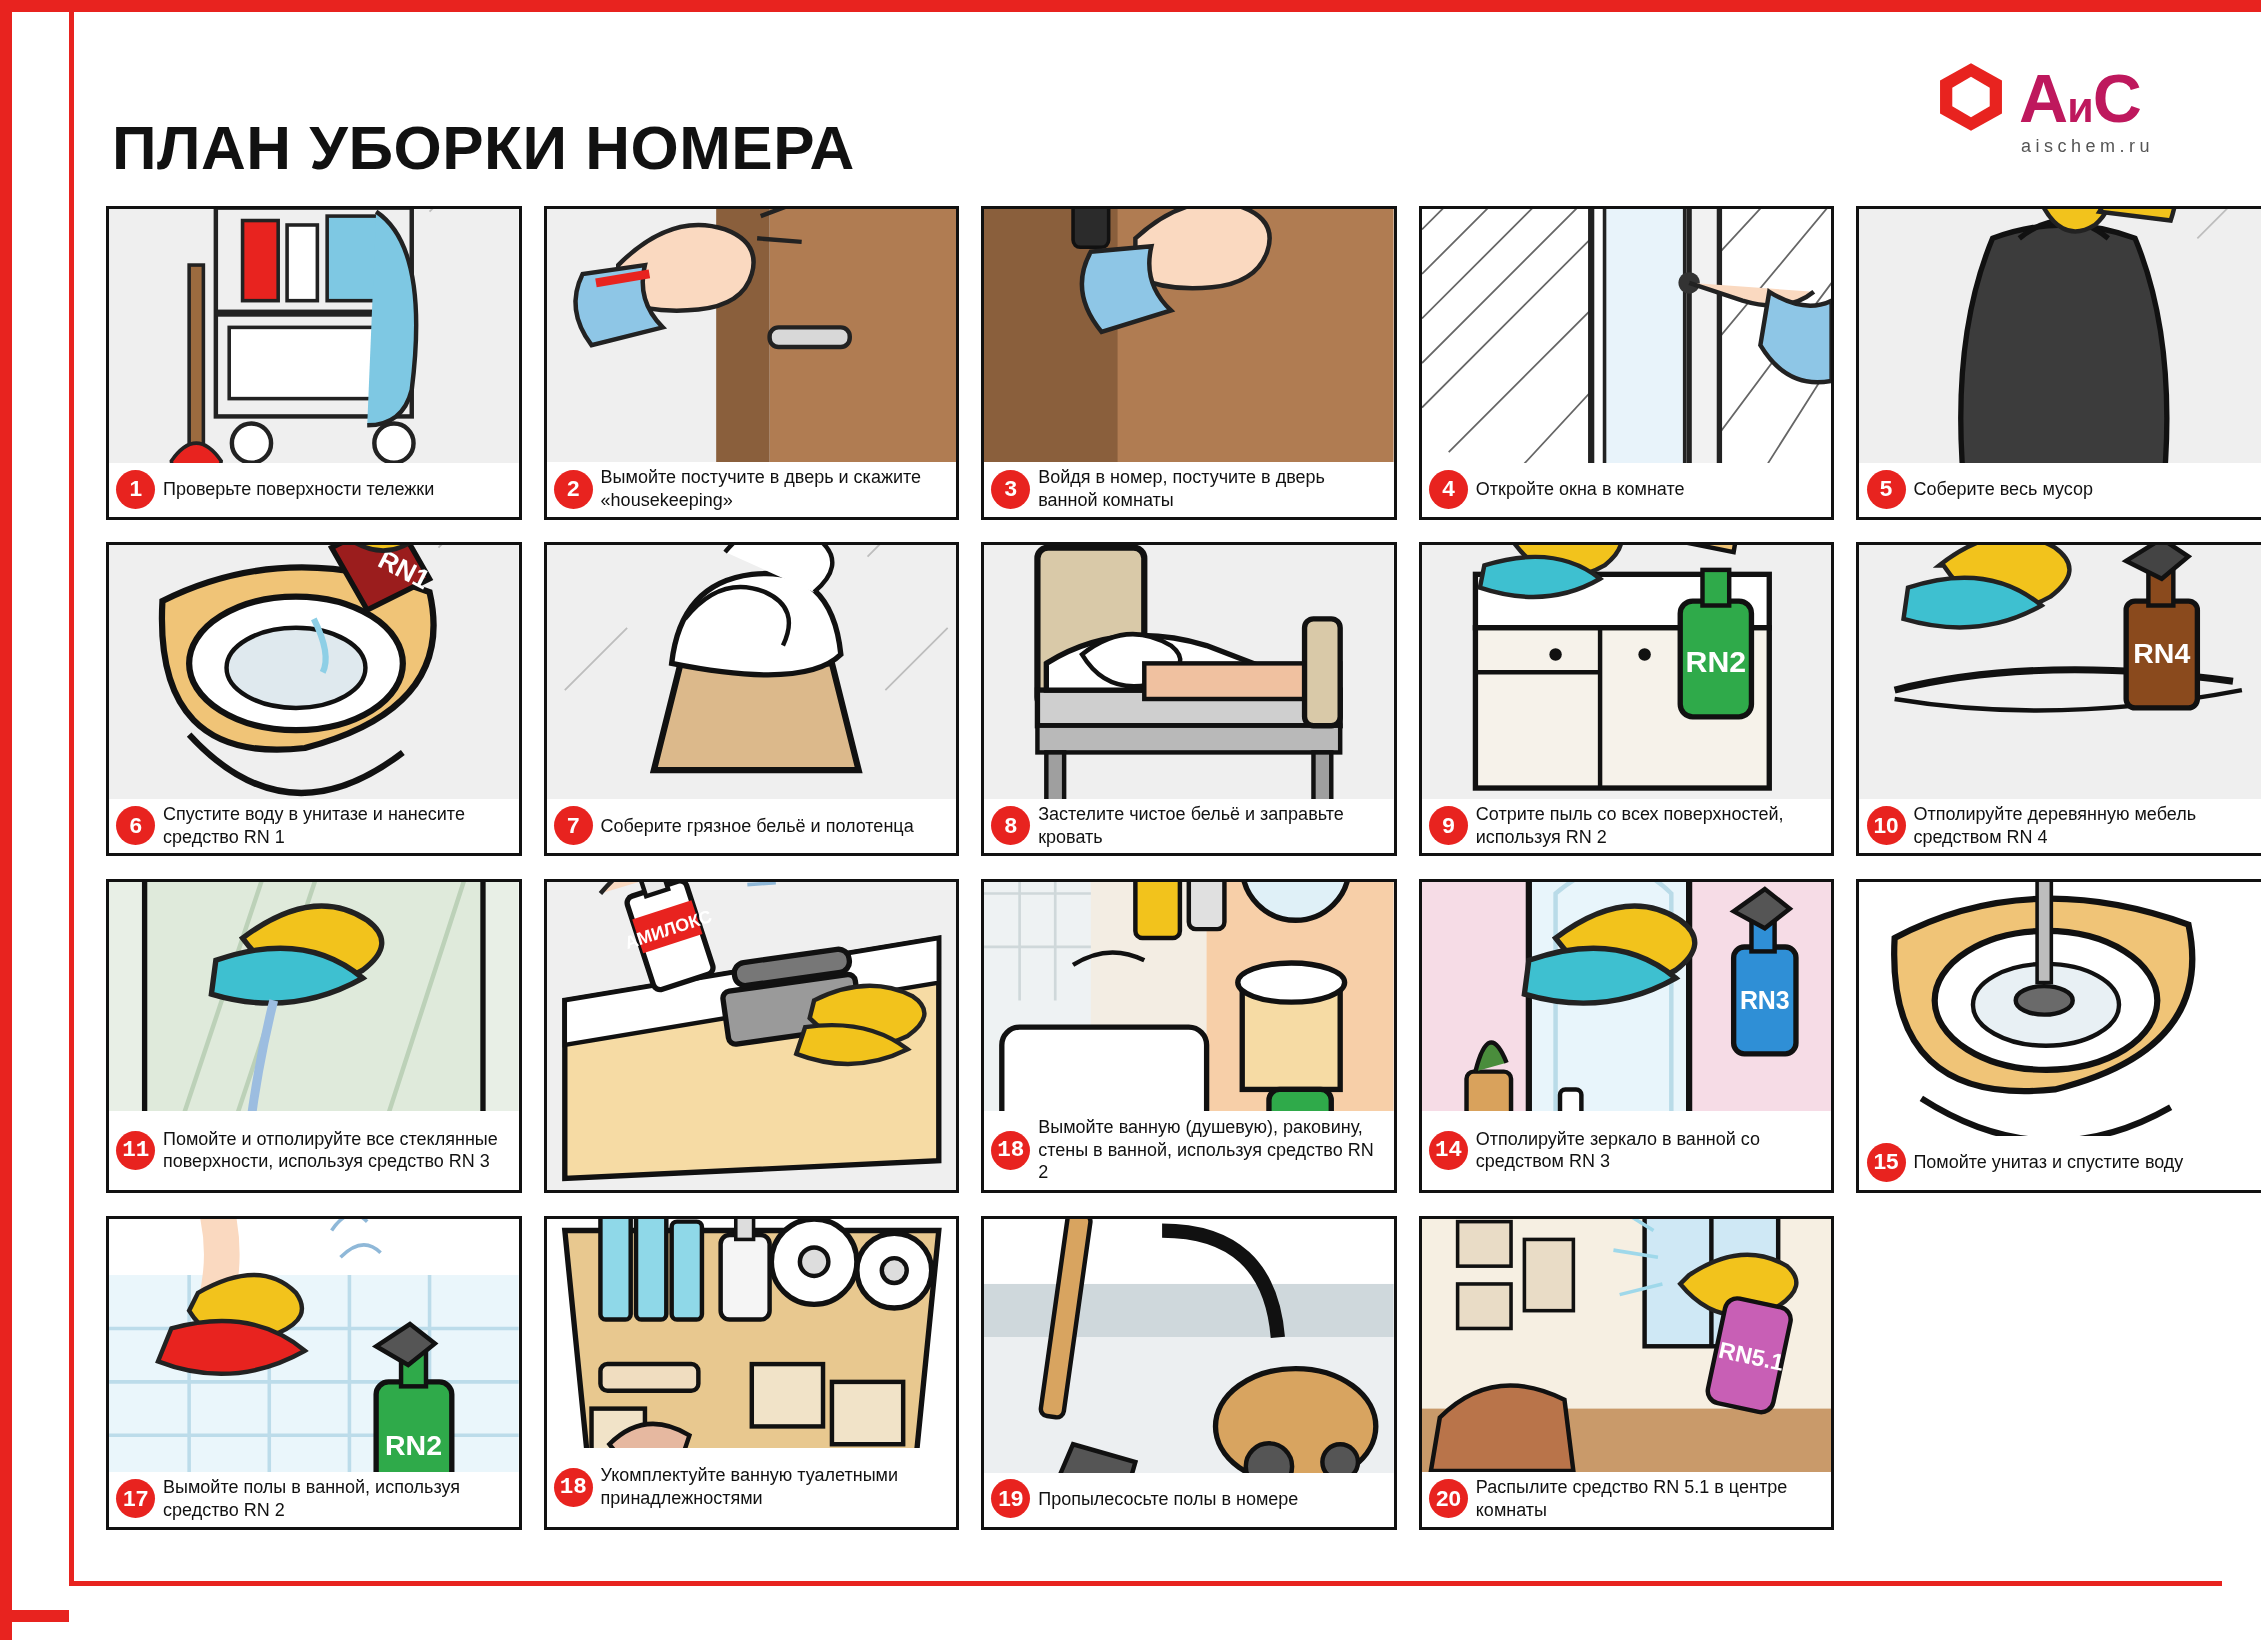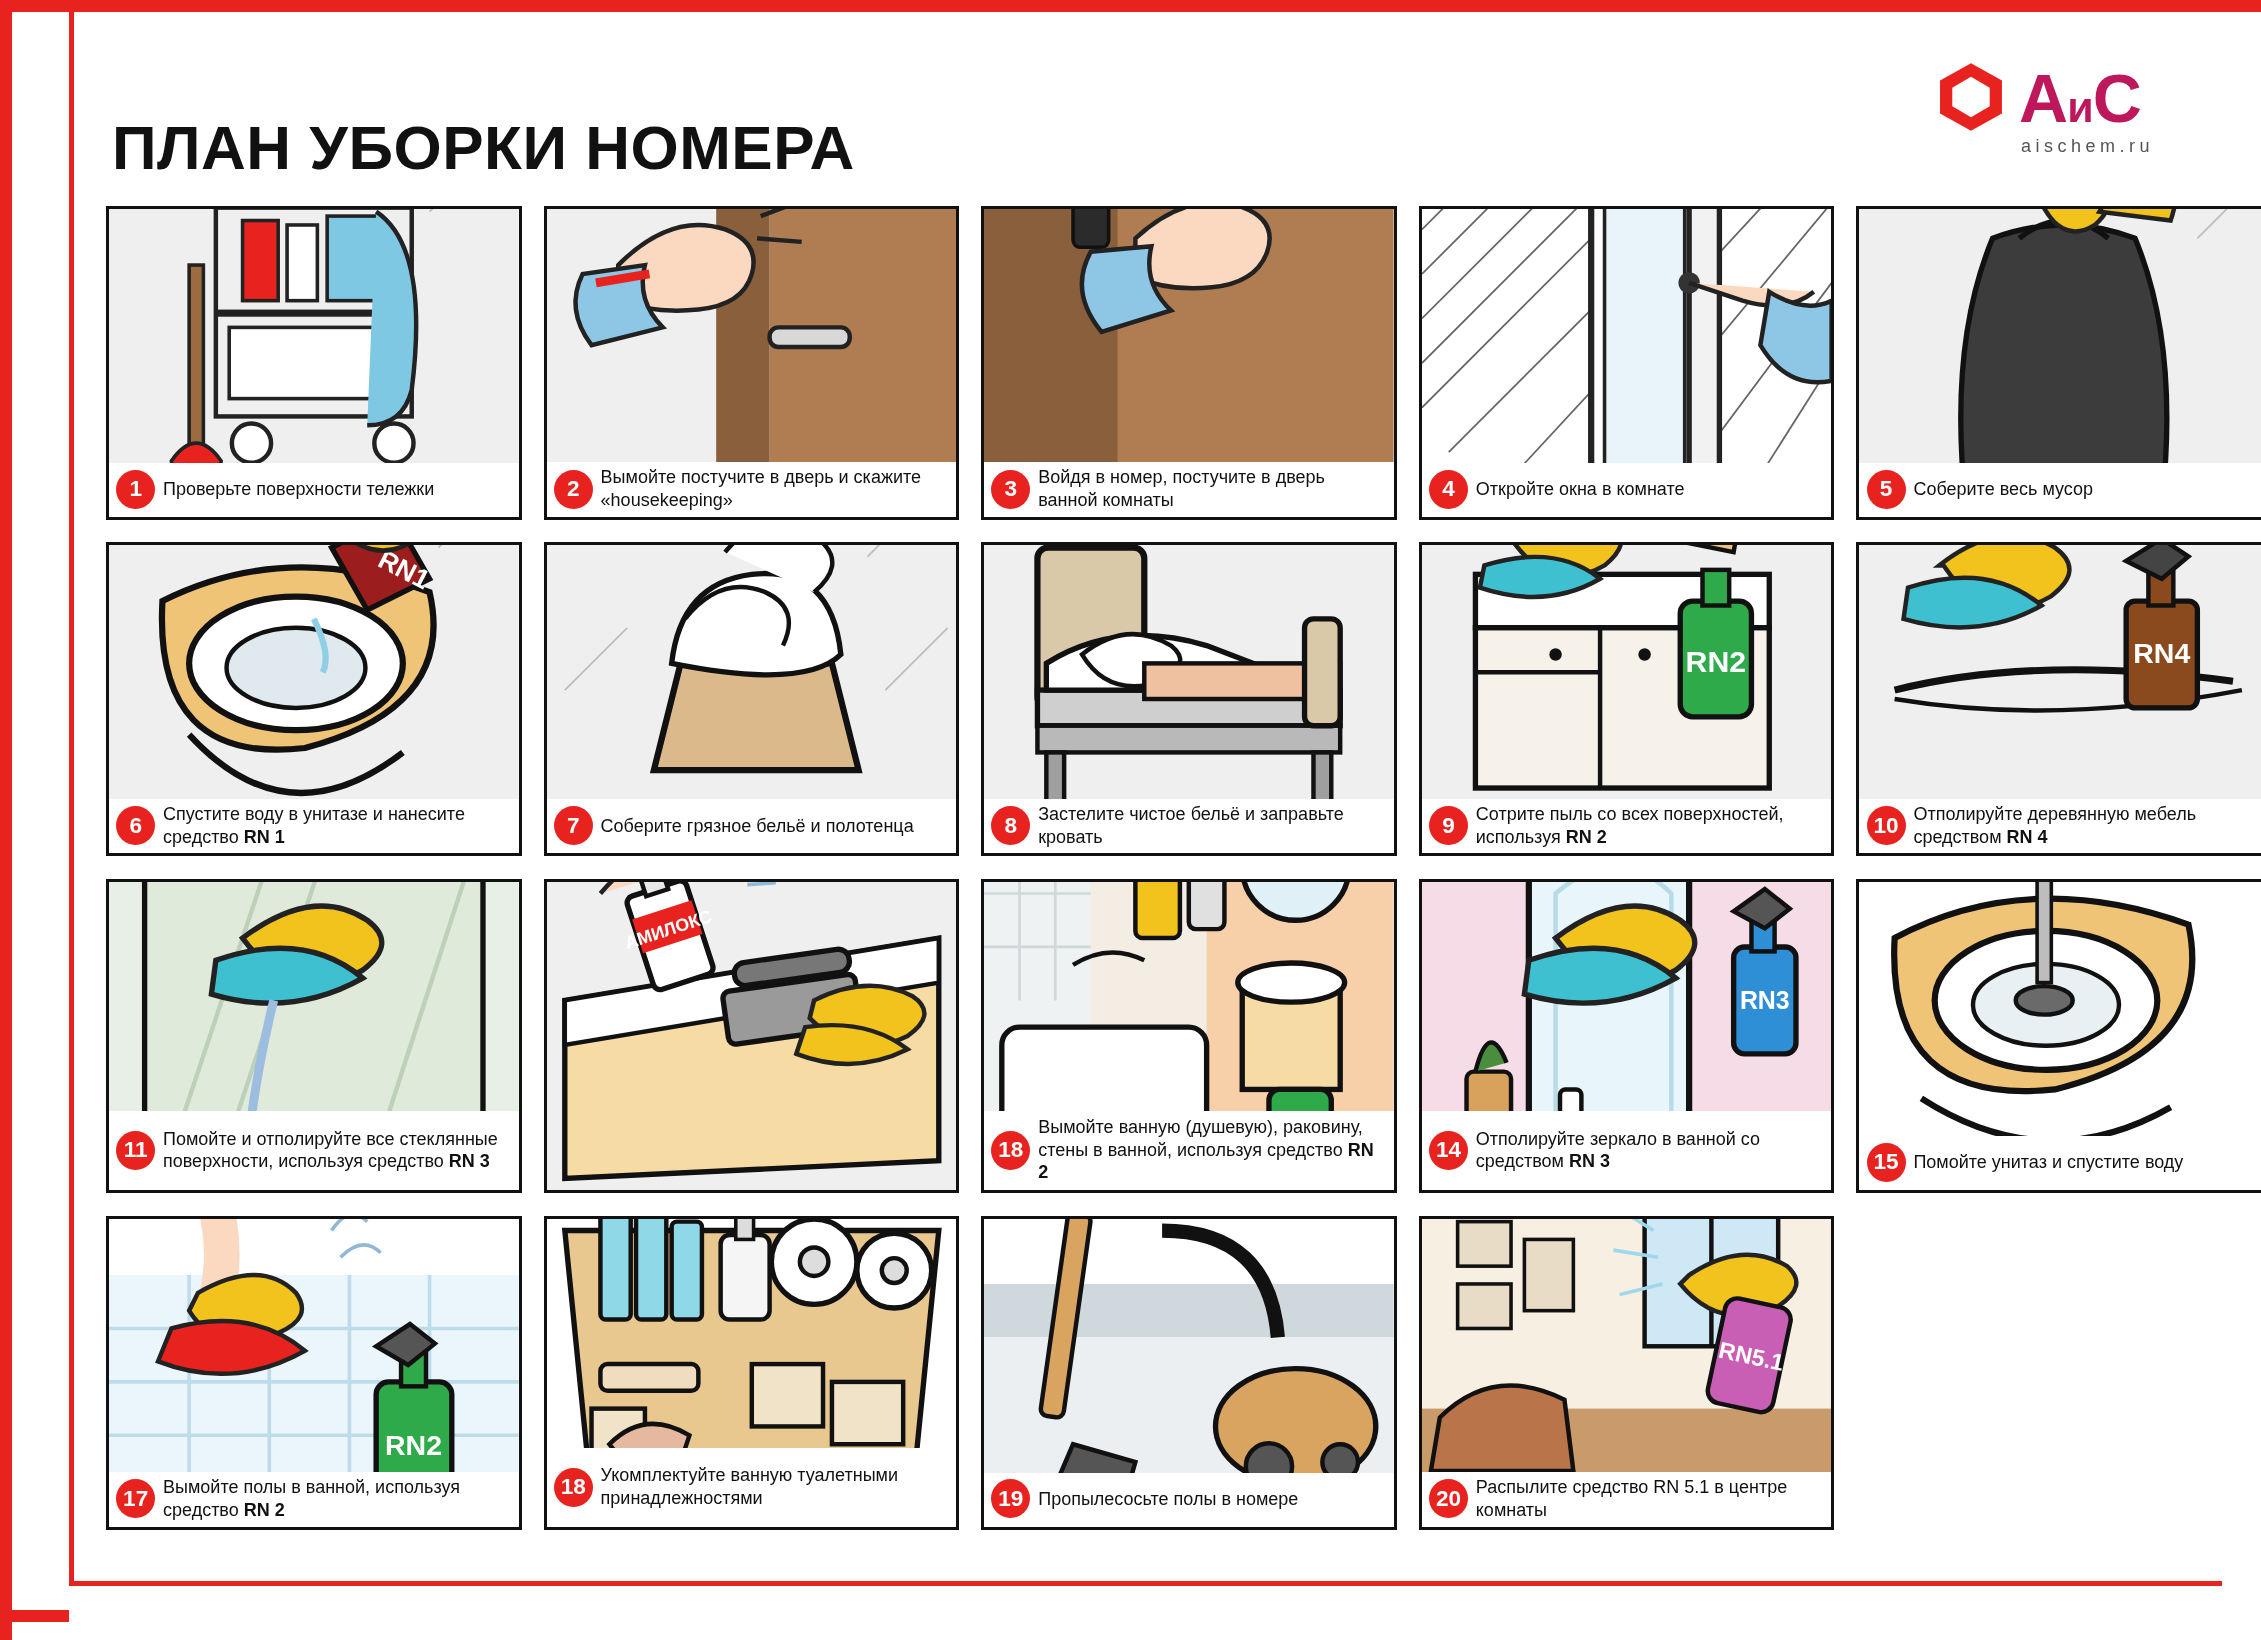--- a/index.html
+++ b/index.html
@@ -54,30 +54,30 @@
     background:#ffffff;
     border-top:0;
     display:flex;align-items:center;
     padding:4.5px 6.3px 5.4px 54px;
     box-sizing:border-box;
   }
   .caption.tall{min-height:79px;}
   .cap-text{
     font-size:18px;line-height:1.25;color:#111;
   }
-  .cap-text b{font-weight:bold;}
+  .cap-text b{font-weight:normal;}
   .num{
     position:absolute;left:7.2px;bottom:8.1px;
     width:39px;height:39px;border-radius:50%;
     background:#e8231f;color:#fff;
     font-size:22.6px;font-weight:bold;
     display:flex;align-items:center;justify-content:center;
     z-index:3;
   }
-  .caption.tall .num{bottom:20px;}
+  .caption.tall .num{bottom:20px;font-family:Liberation Mono, monospace;}
 
   
   .bg{position:absolute;left:0;top:0;width:100%;height:100%;}
   svg{display:block;}
 </style>
 </head>
 <body>
 
 <div class="rail-top"></div>
 <div class="rail-left"></div>

